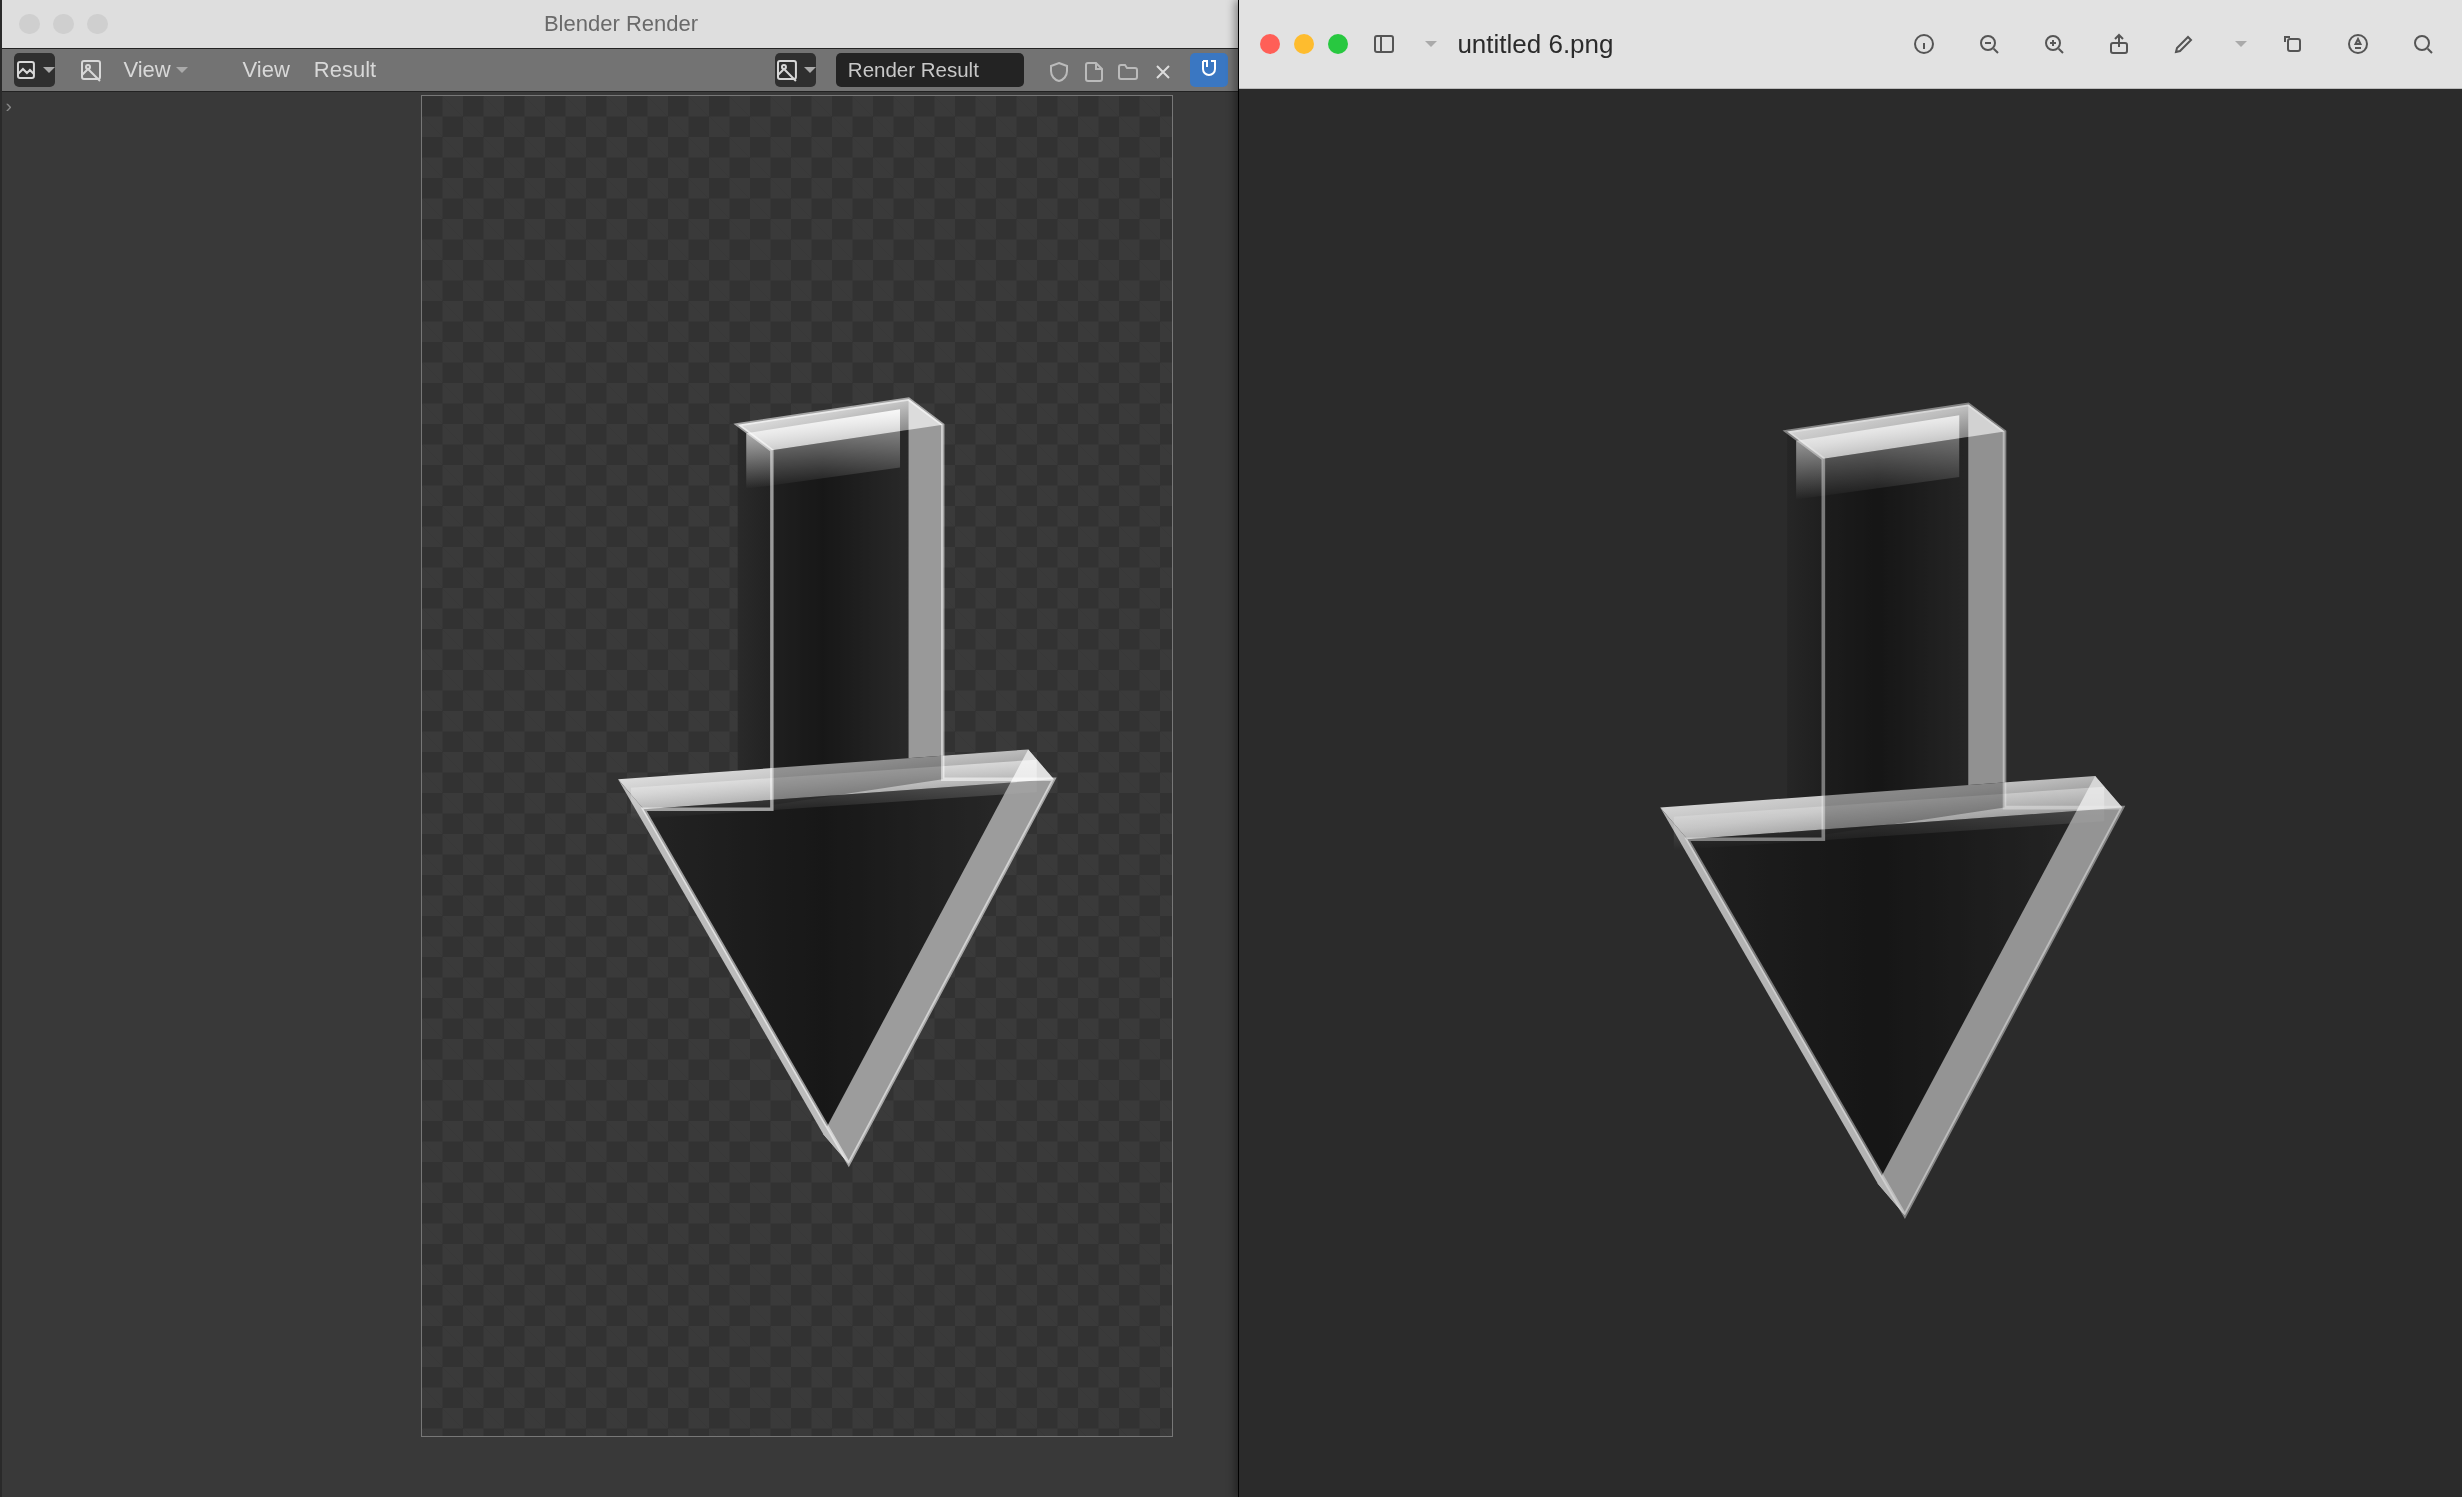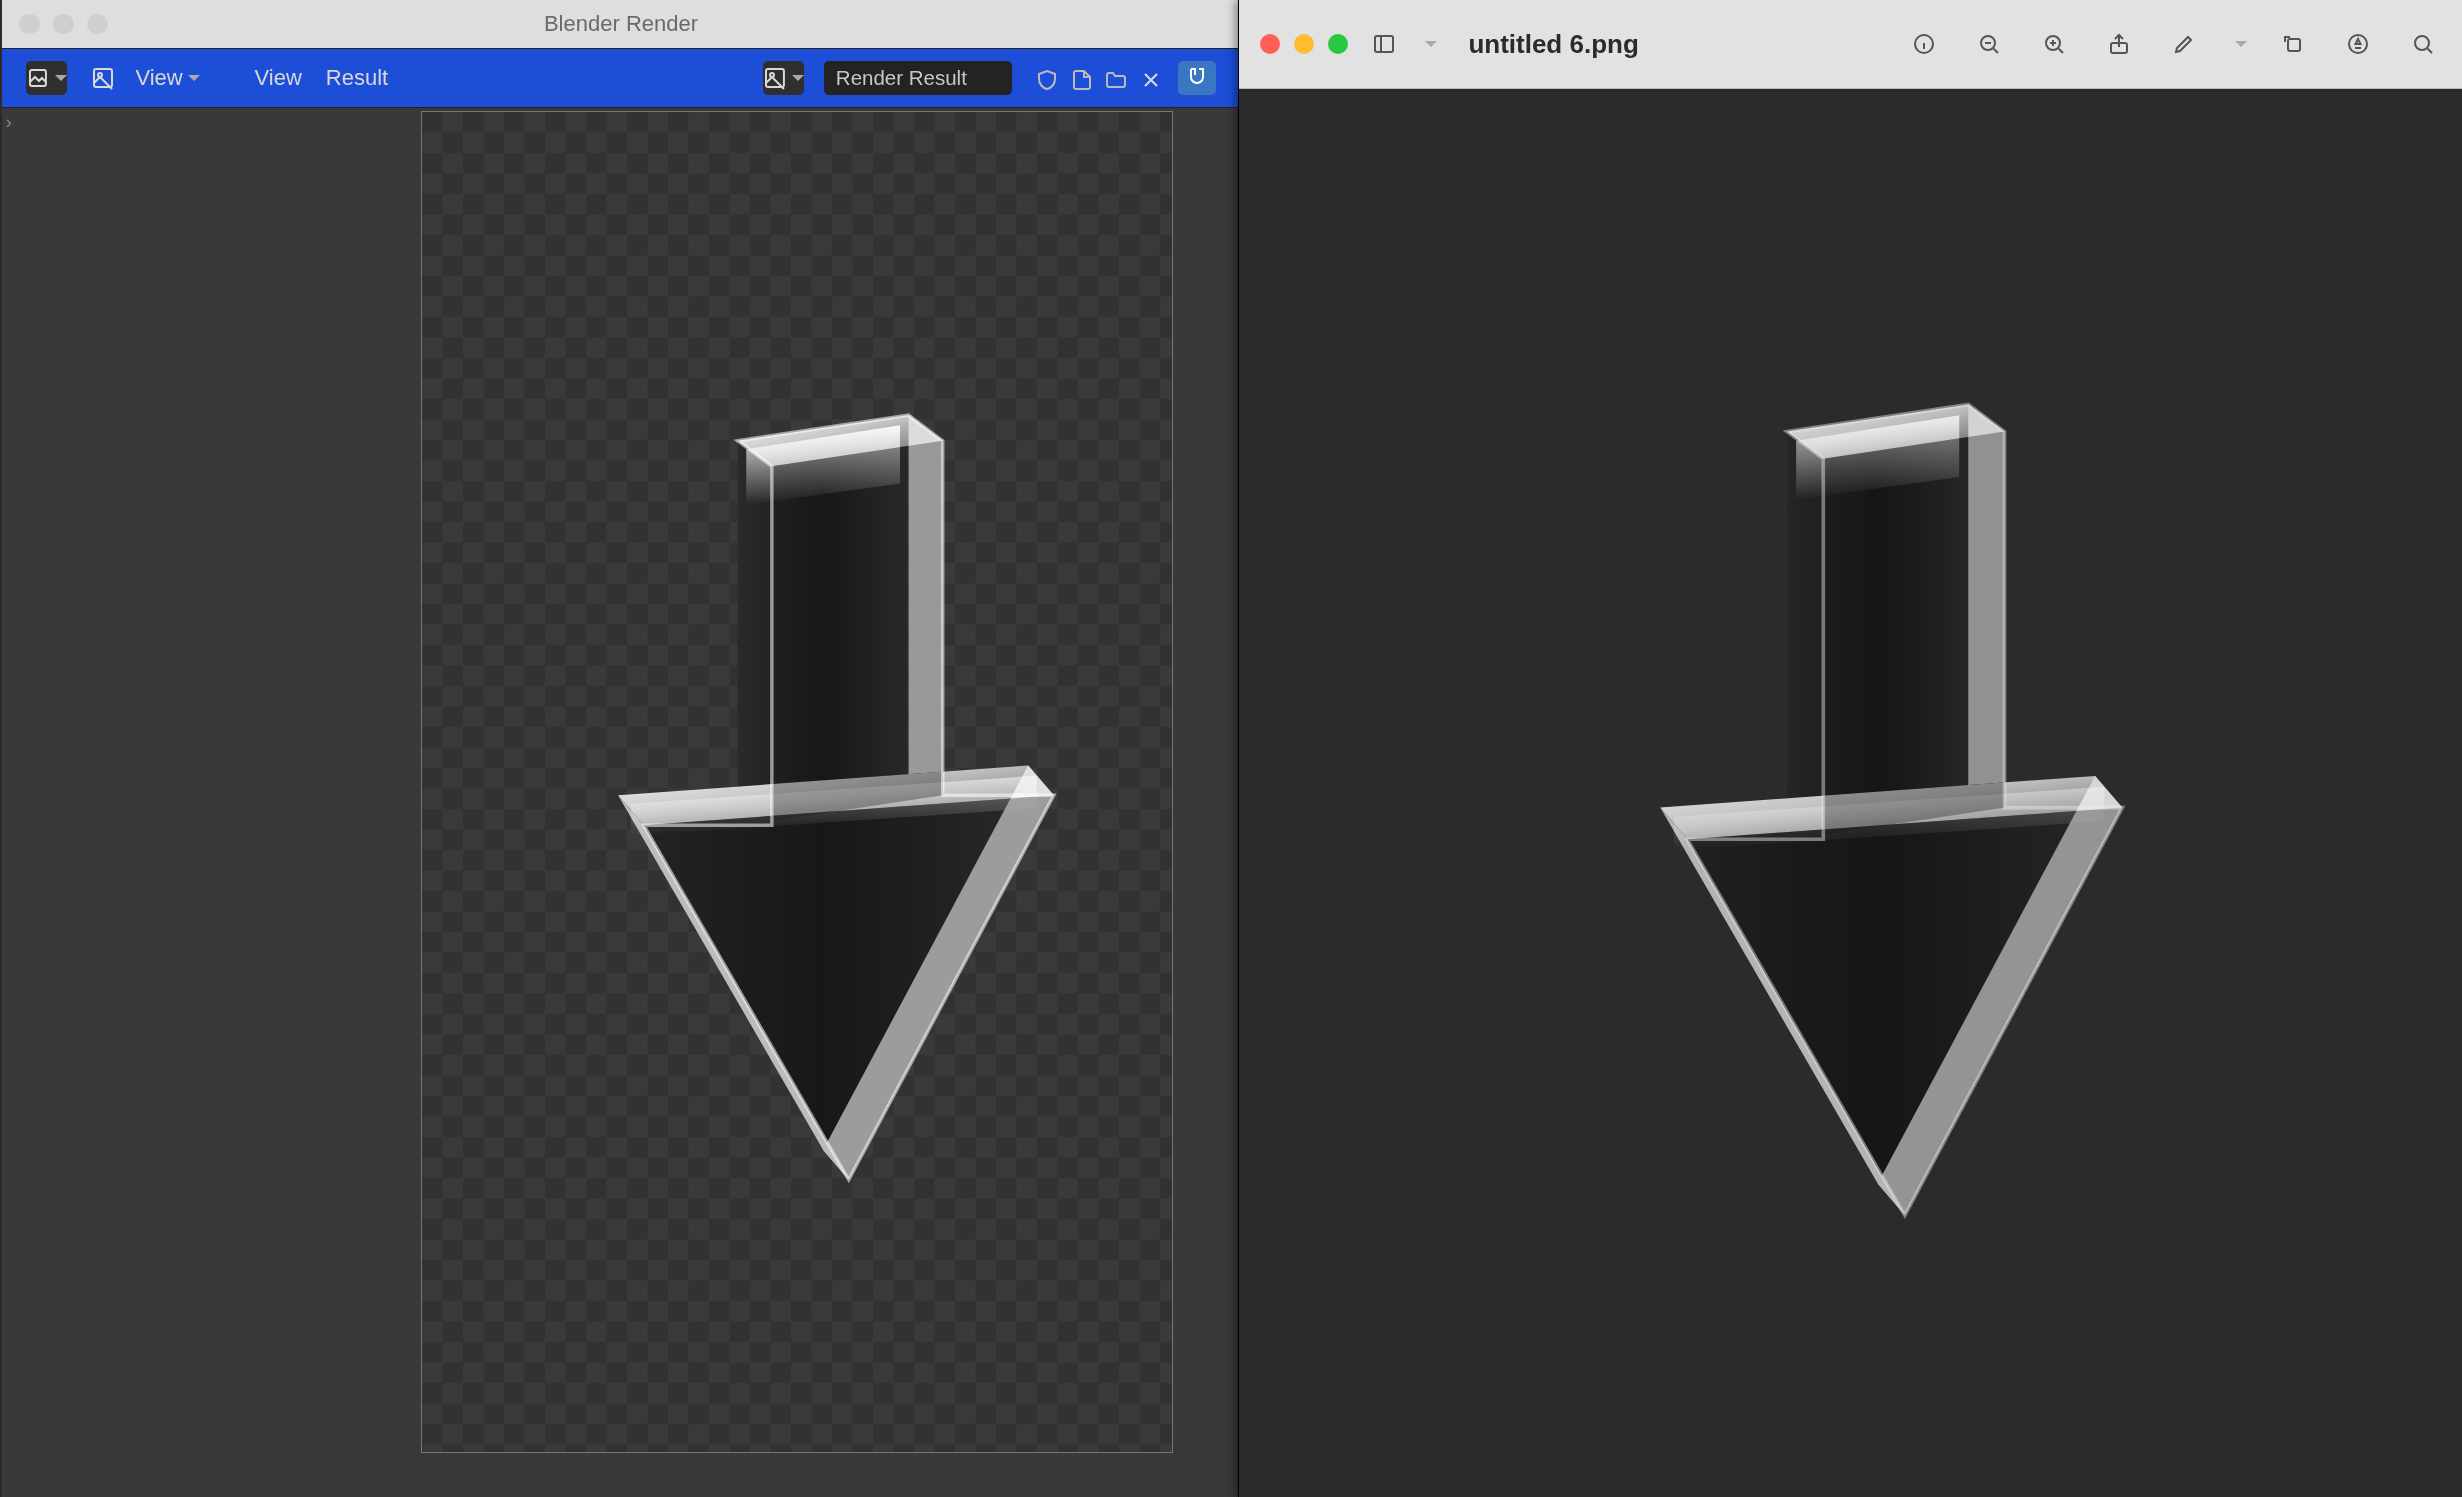--- a/index.html
+++ b/index.html
@@ -40,29 +40,29 @@
     background: #cfcfcf;
     display: inline-block;
   }
   .blender-titlebar .title {
     position: absolute; left: 0; right: 0;
     text-align: center;
     pointer-events: none;
   }
 
   .blender-toolbar {
-    height: 60px;
-    background: #1d4ed8;
+    height: 44px;
+    background: #737373;
     border-top: 0.9px solid #222;
     border-bottom: 0.9px solid #222;
     display: flex;
     align-items: center;
     font-size: 22px;
     color: #d8d8d8;
-    padding: 0 24px;
+    padding: 0 12px;
     position: relative;
   }
   .tb-btn {
     display: inline-flex; align-items: center; justify-content: center;
     height: 34px; padding: 0 8.5px;
     border-radius: 5.1px;
   }
   .tb-icon-box {
     width: 41px; height: 34px; border-radius: 5.1px;
     background: #2f2f2f;
@@ -167,21 +167,21 @@
   }
   .preview-titlebar .traffic-mac { display: flex; gap: 13.7px; }
   .dot { width: 20.5px; height: 20.5px; border-radius: 50%; display: inline-block; }
   .dot.red { background:#ff5f57; } .dot.yellow { background:#febc2e; } .dot.green { background:#28c840; }
 
   .pv-btn {
     width: 38px; height: 38px; border-radius: 6.8px;
     display: inline-flex; align-items: center; justify-content: center;
     color: #555;
   }
-  .pv-title { font-size: 26px; font-weight: 700; color: #2b2b2b; margin-left: 14px; }
+  .pv-title { font-size: 26px; font-weight: 400; color: #2b2b2b; margin-left: 3px; }
   .pv-spacer { flex: 1; }
   .pv-icons { display: flex; gap: 27px; align-items: center; }
 
   .preview-canvas {
     flex: 1;
     background: #2b2b2b;
     position: relative;
     display: flex; align-items: center; justify-content: center;
   }
 

